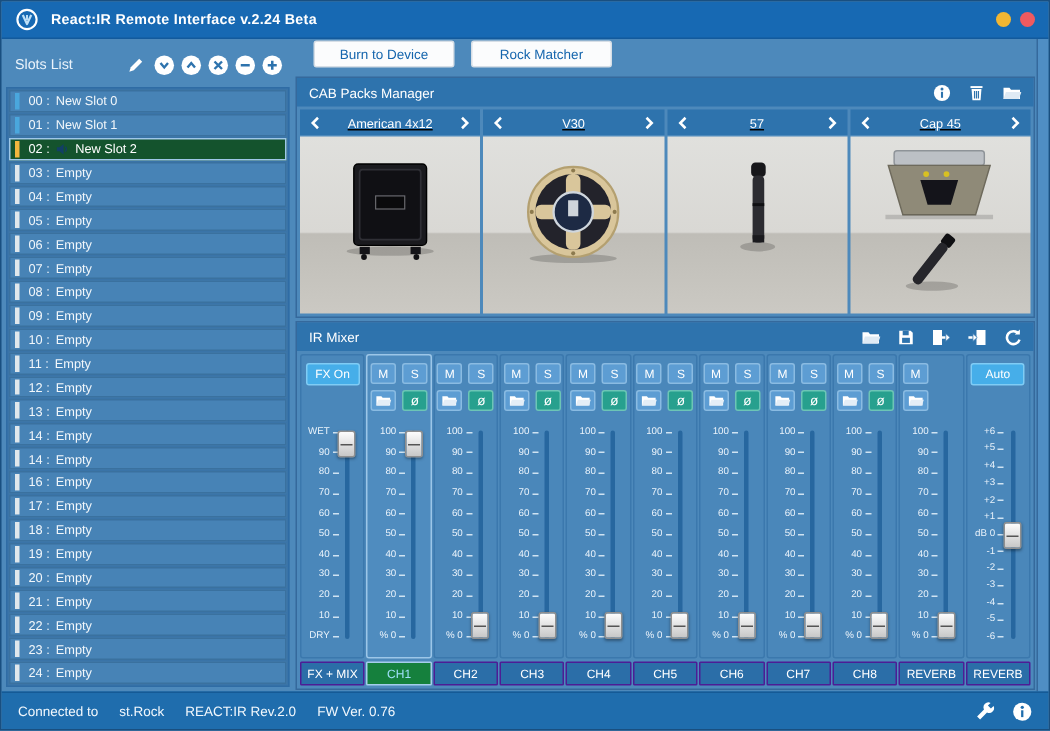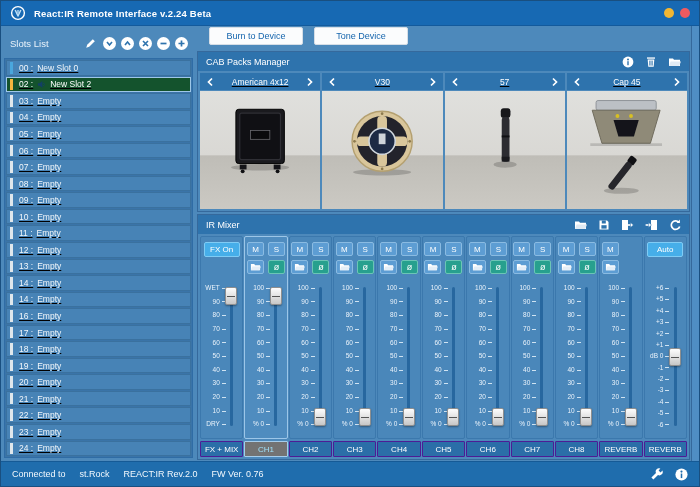--- a/index.html
+++ b/index.html
@@ -32,21 +32,21 @@
   .slots-header { height:26px; display:flex; align-items:center; padding:0 7px;
                   color:#eaf3fb; font-size:9.5px; }
   .slot-tools { margin-left:auto; display:flex; gap:5px; align-items:center; }
   .tool-circle { width:13px; height:13px; border-radius:50%; background:#fff;
                  display:flex; align-items:center; justify-content:center; cursor:pointer; }
   .tool-plain { width:14px; height:14px; display:flex; align-items:center; justify-content:center; cursor:pointer; }
   .slots-list { position:absolute; top:28px; left:1px; right:2px; bottom:3px;
                 display:flex; flex-direction:column; gap:1px;
                 border:1px solid #2f6ca5; background:#3a74a8; padding:1px; }
   .slot-row { flex:1; position:relative; display:flex; align-items:center;
-              background:#4783b6; border:1px solid #3a719f; padding-left:3px; cursor:pointer;text-decoration:underline; }
+              background:#4783b6; border:1px solid #3a719f; padding-left:3px; cursor:pointer; }
   .slot-row.selected { background:#14532d; border-color:#9ec7e8; }
   .slot-accent { width:3px; align-self:stretch; margin:1px 0; }
   .slot-accent.filled   { background:#4aa7dd; }
   .slot-accent.selected { background:#f2b63e; }
   .slot-accent.empty    { background:#dfe7ec; }
   .slot-text { color:#f2f7fb; font-size:8.5px; padding-left:6px; display:flex; align-items:center; gap:4px; white-space:nowrap; }
   .slot-row.selected .slot-text { color:#fff; }
 
   
   .right-col { position:absolute; left:196px; top:0; right:9px; bottom:0; }
@@ -97,21 +97,21 @@
   .scale-tick { width:4px; height:1px; background:#cfe3f2; }
   .track { position:absolute; left:70%; top:2px; bottom:2px; width:3px; background:#27679f;
            border-radius:2px; cursor:pointer; }
   .handle { position:absolute; left:calc(70% - 4.5px); width:12px; height:18px;
             background:linear-gradient(180deg,#fdfdfd,#c7c7c7); border:1px solid #8f8f8f;
             border-radius:2px; cursor:grab; box-shadow:0 1px 2px rgba(0,0,0,.35); }
   .handle::after { content:""; position:absolute; left:1px; right:1px; top:8px; height:1px; background:#555; }
   .strip-label { height:16px; background:#2b6ea8; border:1px solid #4c1d95; border-radius:1px;
                  display:flex; align-items:center; justify-content:center; color:#fff;
                  font-size:8px; cursor:pointer; white-space:nowrap; }
-  .strip.selected .strip-label { background:#737373; border-color:#a5cdec; color:#9fe0fa; }
+  .strip.selected .strip-label { background:#15803d; border-color:#a5cdec; color:#9fe0fa; }
 </style>
 </head>
 <body>
 
 <div class="window">
 
   <div class="titlebar">
     <svg width="16" height="16" viewBox="0 0 16 16">
       <circle cx="8" cy="8" r="6.4" fill="none" stroke="#fff" stroke-width="1.4"></circle>
       <path d="M5.2 5 L8 11 L10.8 5" fill="none" stroke="#bfe0f7" stroke-width="1.5" stroke-linejoin="round"></path>
@@ -163,20 +163,27 @@
         </div>
       </div>
       <div class="slots-list" id="slots-list">
           <div class="slot-row">
             <div class="slot-accent filled"></div>
             <div class="slot-text">
               <span>00 :</span>
               <span>New Slot 0</span>
             </div>
           </div>
+          <div class="slot-row">
+            <div class="slot-accent filled"></div>
+            <div class="slot-text">
+              <span>01 :</span>
+              <span>New Slot 1</span>
+            </div>
+          </div>
           <div class="slot-row selected">
             <div class="slot-accent selected"></div>
             <div class="slot-text">
               <span>02 :</span>
               <svg width="9" height="9" viewBox="0 0 10 10">
                 <path d="M1 3.6h2L6 1.2v7.6L3 6.4H1z" fill="#123f66"></path>
                 <path d="M7.2 3.2a2.6 2.6 0 0 1 0 3.6" fill="none" stroke="#123f66" stroke-width="1"></path>
               </svg>
               <span>New Slot 2</span>
             </div>
@@ -335,21 +342,21 @@
               <span>Empty</span>
             </div>
           </div>
         </div>
     </div>
 
     <div class="right-col">
 
       <div class="top-buttons">
         <button class="white-btn">Burn to Device</button>
-        <button class="white-btn">Tone Device</button>
+        <button class="white-btn">Rock Matcher</button>
       </div>
 
       <div class="panel cab-panel">
         <div class="panel-header">
           <span>CAB Packs Manager</span>
           <div class="header-icons">
             <svg width="12" height="12" viewBox="0 0 12 12">
               <circle cx="6" cy="6" r="5.4" fill="#fff"></circle>
                 <circle cx="6" cy="3.4" r="1" fill="#2e73ad"></circle>
                 <rect x="5.3" y="5.2" width="1.4" height="4" fill="#2e73ad"></rect>

